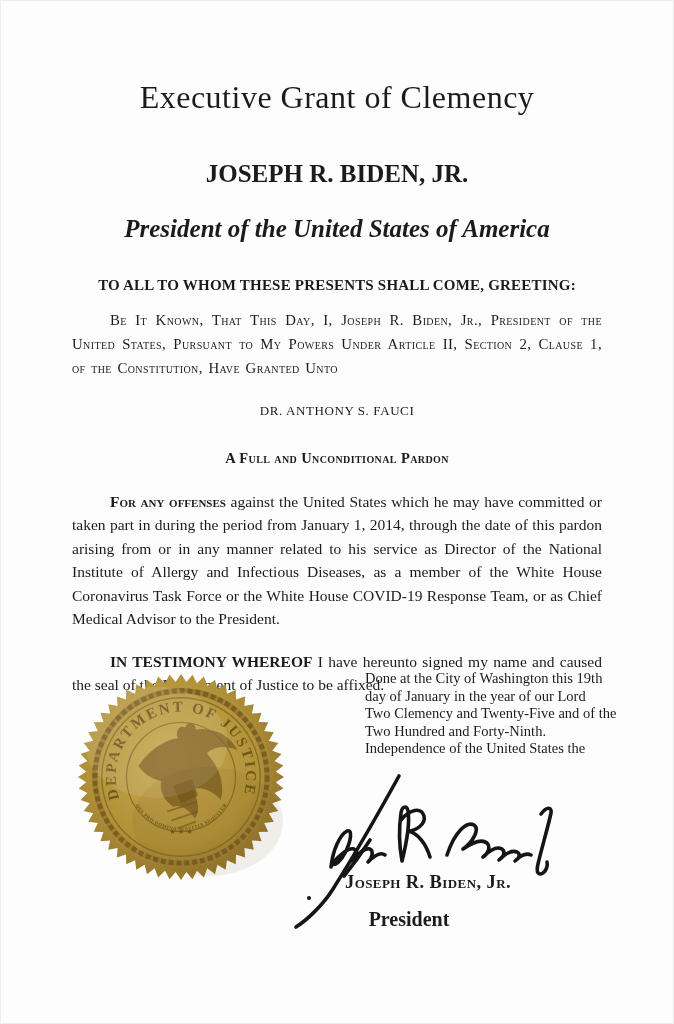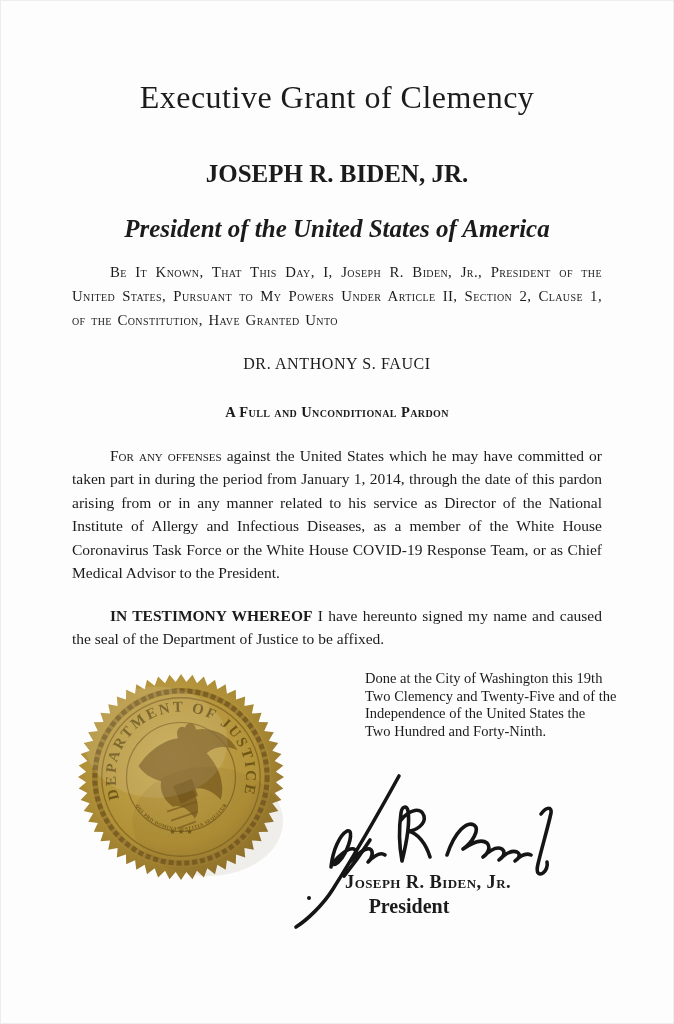--- a/index.html
+++ b/index.html
@@ -11,46 +11,47 @@
   }
   .title{margin:80px 0 0;text-align:center;font-size:32px;font-weight:400;letter-spacing:.5px;line-height:1;font-family:Liberation Serif, serif;}
   .issuer{margin-top:46px;text-align:center;}
   .issuer-name{font-size:25px;font-weight:700;line-height:1.2;}
   .issuer-title{font-size:25px;font-weight:700;font-style:italic;line-height:1.3;margin-top:24px;}
   .greeting{margin-top:31px;text-align:center;font-size:15px;font-weight:700;letter-spacing:.2px;}
   .preamble{
     margin:14px 0 0;font-size:14.8px;font-weight:400;font-variant:small-caps;
     text-align:justify;text-indent:38px;line-height:24px;letter-spacing:.4px;word-spacing:1.5px;
   }
-  .grantee{margin-top:23px;text-align:center;font-size:16px;letter-spacing:.6px;}
+  .grantee{margin-top:23px;text-align:center;font-size:13px;letter-spacing:.6px;}
   .grant-type{margin-top:31px;text-align:center;font-size:14.5px;font-weight:700;font-variant:small-caps;letter-spacing:.4px;}
   .body-par{margin:23px 0 0;font-size:15.5px;text-align:justify;text-indent:38px;line-height:23.5px;}
   .testimony{margin-top:19px;}
-  .lead-sc{font-weight:400;font-variant:small-caps;}
+  .lead-sc{font-weight:700;font-variant:small-caps;}
   .lead-caps{font-weight:700;}
 
   .seal{position:absolute;left:76px;top:672px;width:208px;height:208px;}
   .attestation{position:absolute;left:364px;top:669px;width:278px;font-size:14.5px;line-height:17.5px;}
   .signature-svg{position:absolute;left:258px;top:742px;width:350px;height:200px;pointer-events:none;}
   .signer{position:absolute;left:277px;top:871px;width:300px;text-align:center;}
   .signer-name{font-size:18.5px;font-weight:700;font-variant:small-caps;letter-spacing:.4px;}
-  .signer-title{font-size:20px;font-weight:700;margin-top:2px;transform:translateX(-19px);}
+  .signer-title{font-size:20px;font-weight:700;margin-top:15px;transform:translateX(-19px);}
 </style>
 </head>
 <body>
 
 <div class="page">
 
   <h1 class="title">Executive Grant of Clemency</h1>
 
   <div class="issuer">
     <div class="issuer-name">JOSEPH R. BIDEN, JR.</div>
     <div class="issuer-title">President of the United States of America</div>
   </div>
 
+  <div class="greeting">TO ALL TO WHOM THESE PRESENTS SHALL COME, GREETING:</div>
 
   <p class="preamble">Be It Known, That This Day, I, Joseph R. Biden, Jr., President of the United States, Pursuant to My Powers Under Article II, Section 2, Clause 1, of the Constitution, Have Granted Unto</p>
 
   <div class="grantee">DR. ANTHONY S. FAUCI</div>
 
   <div class="grant-type">A Full and Unconditional Pardon</div>
 
   <p class="body-par"><span class="lead-sc">For any offenses</span><span> against the United States which he may have committed or taken part in during the period from January 1, 2014, through the date of this pardon arising from or in any manner related to his service as Director of the National Institute of Allergy and Infectious Diseases, as a member of the White House Coronavirus Task Force or the White House COVID-19 Response Team, or as Chief Medical Advisor to the President.</span></p>
 
   <p class="body-par testimony"><span class="lead-caps">IN TESTIMONY WHEREOF</span><span> I have hereunto signed my name and caused the seal of the Department of Justice to be affixed.</span></p>
@@ -93,23 +94,24 @@
             <path d="M101,157 L120,150"></path>
         </g>
       </g>
       <ellipse cx="80" cy="70" rx="72" ry="56" fill="#ffffff" opacity="0.10"></ellipse>
       <ellipse cx="132" cy="150" rx="76" ry="55" fill="#5a4517" opacity="0.08"></ellipse>
     </svg>
   </div>
 
   <div class="attestation">
     <div>Done at the City of Washington this 19th</div>
+    <div>day of January in the year of our Lord</div>
     <div>Two Clemency and Twenty-Five and of the</div>
+    <div>Two Hundred and Forty-Ninth.</div>
     <div>Independence of the United States the</div>
-    <div>Two Hundred and Forty-Ninth.</div>
   </div>
 
   <svg class="signature-svg" viewBox="0 0 350 200" aria-hidden="true">
     <g fill="none" stroke="#151515" stroke-width="3.6" stroke-linecap="round" stroke-linejoin="round">
       <path d="M140,33 C124,62 98,108 74,146 C64,162 48,177 37,184"></path>
       <path d="M72,124 C74,106 81,92 88,88 C94,86 92,98 86,110 C82,118 76,123 73,121 C80,112 90,104 95,106 C99,108 96,115 92,118 C98,112 106,104 111,106 C115,108 113,116 109,119 C116,112 122,109 126,112"></path>
       <path d="M85,133 C94,122 104,108 111,97"></path>
       <path d="M143,118 C148,98 151,80 149,68 C148,62 143,63 142,70 C140,84 140,102 143,118 M142,77 C151,66 162,64 165,73 C167,81 157,88 149,88 C159,90 167,101 171,114"></path>
       <path d="M188,112 C196,88 208,78 215,82 C221,86 214,99 204,106 C214,99 223,96 228,100 C232,104 229,111 224,114 C231,107 238,103 243,106 C247,109 244,115 240,117 C247,110 253,107 258,109 C262,111 260,116 256,118 C262,112 268,110 272,112"></path>
       <path d="M282,71 C288,63 293,64 292,70 C289,84 283,104 279,121 C277,129 279,133 284,130 C287,128 289,123 288,119"></path>

